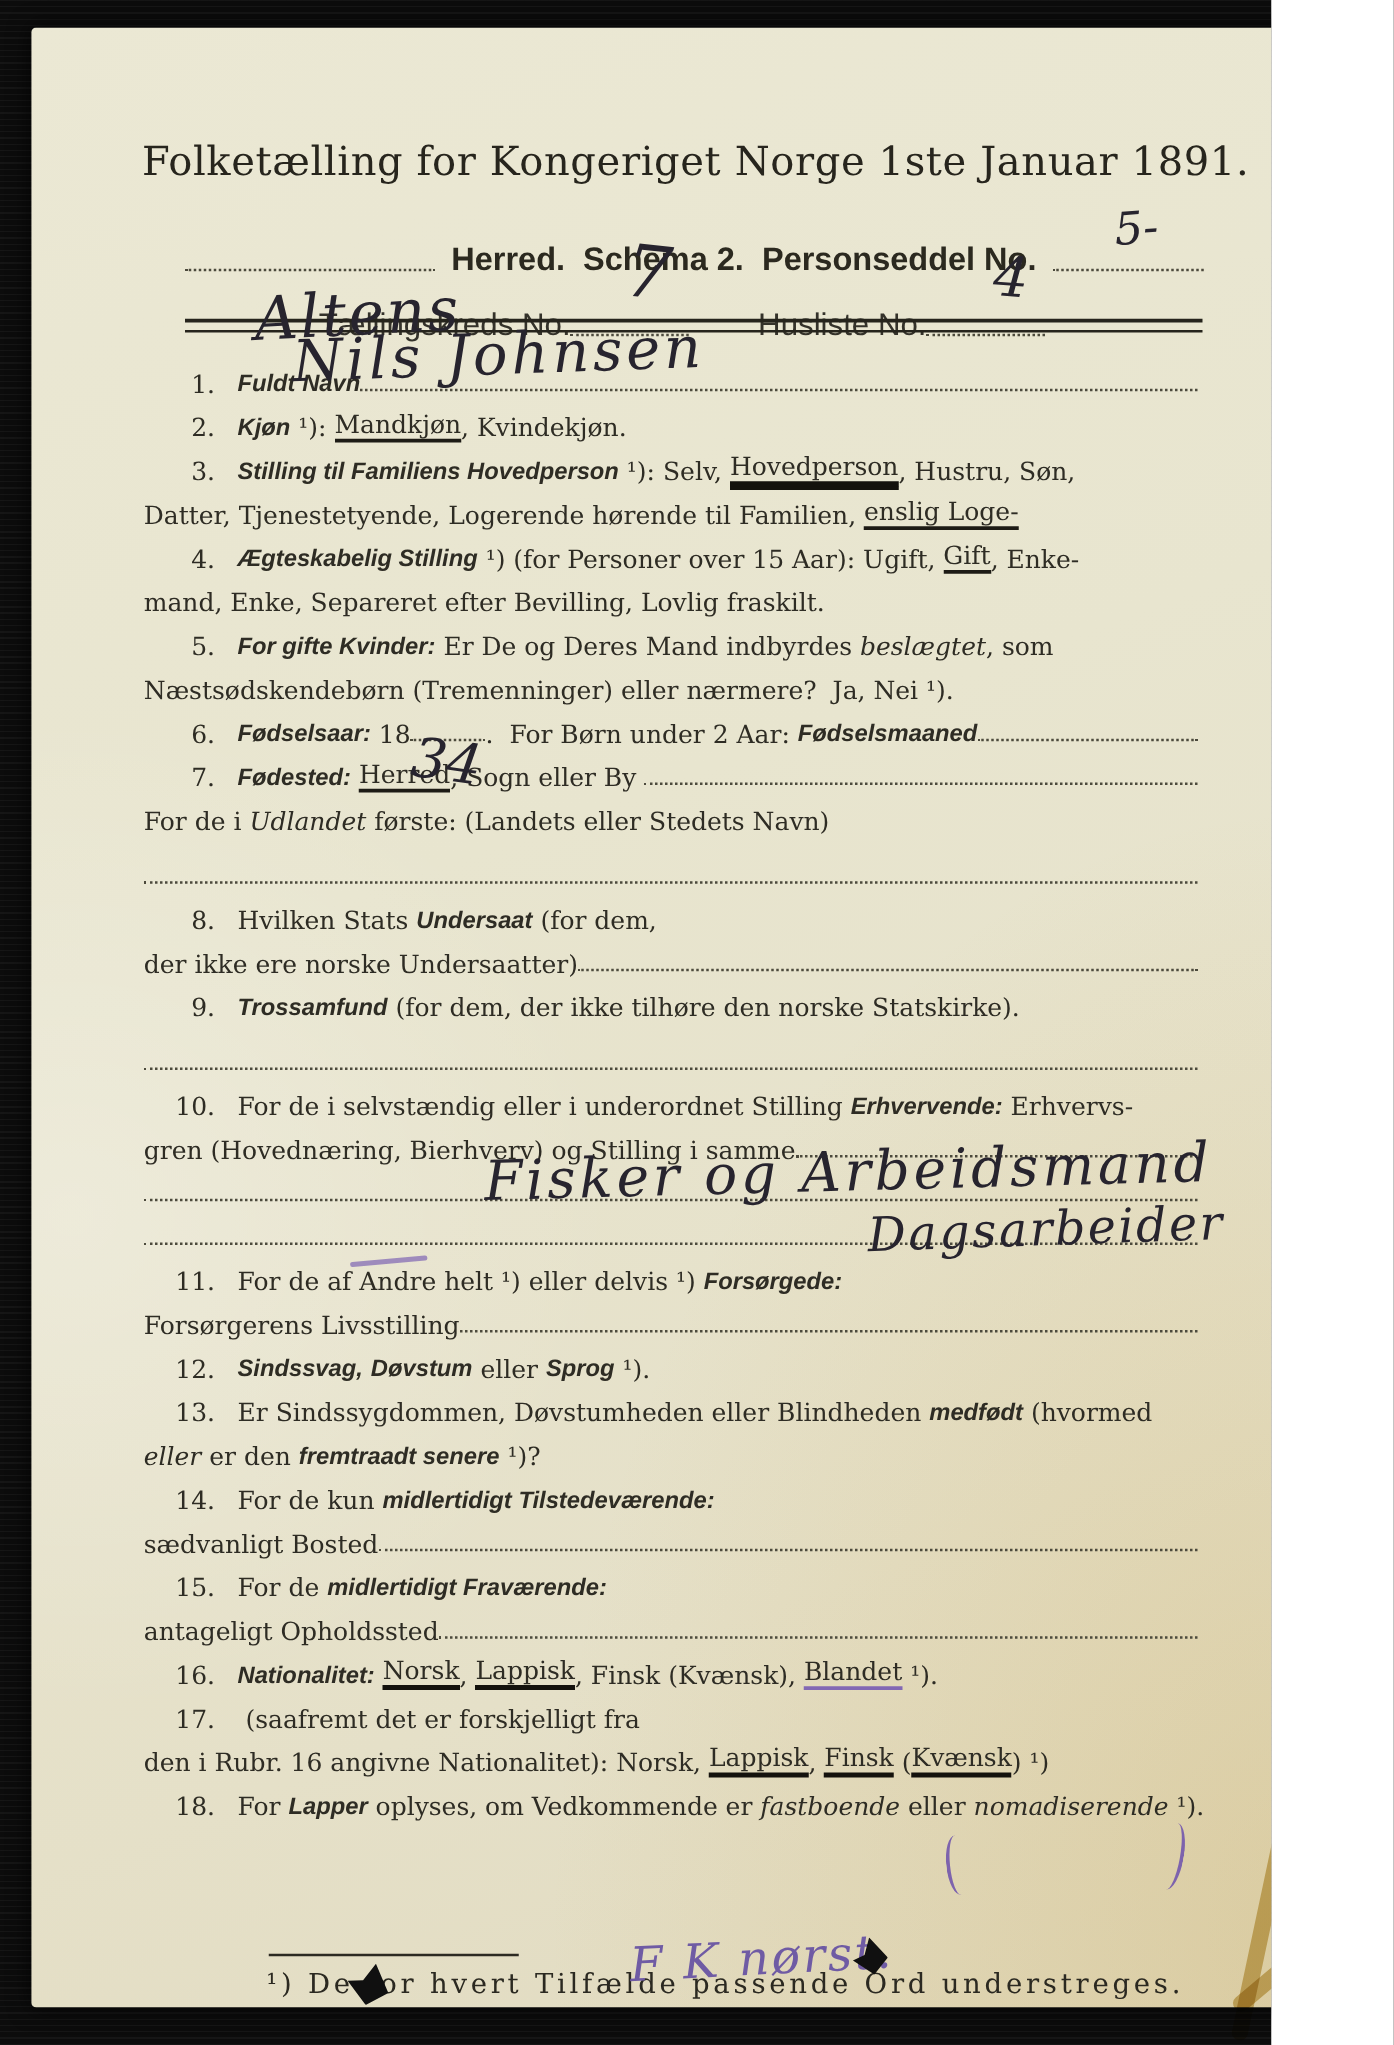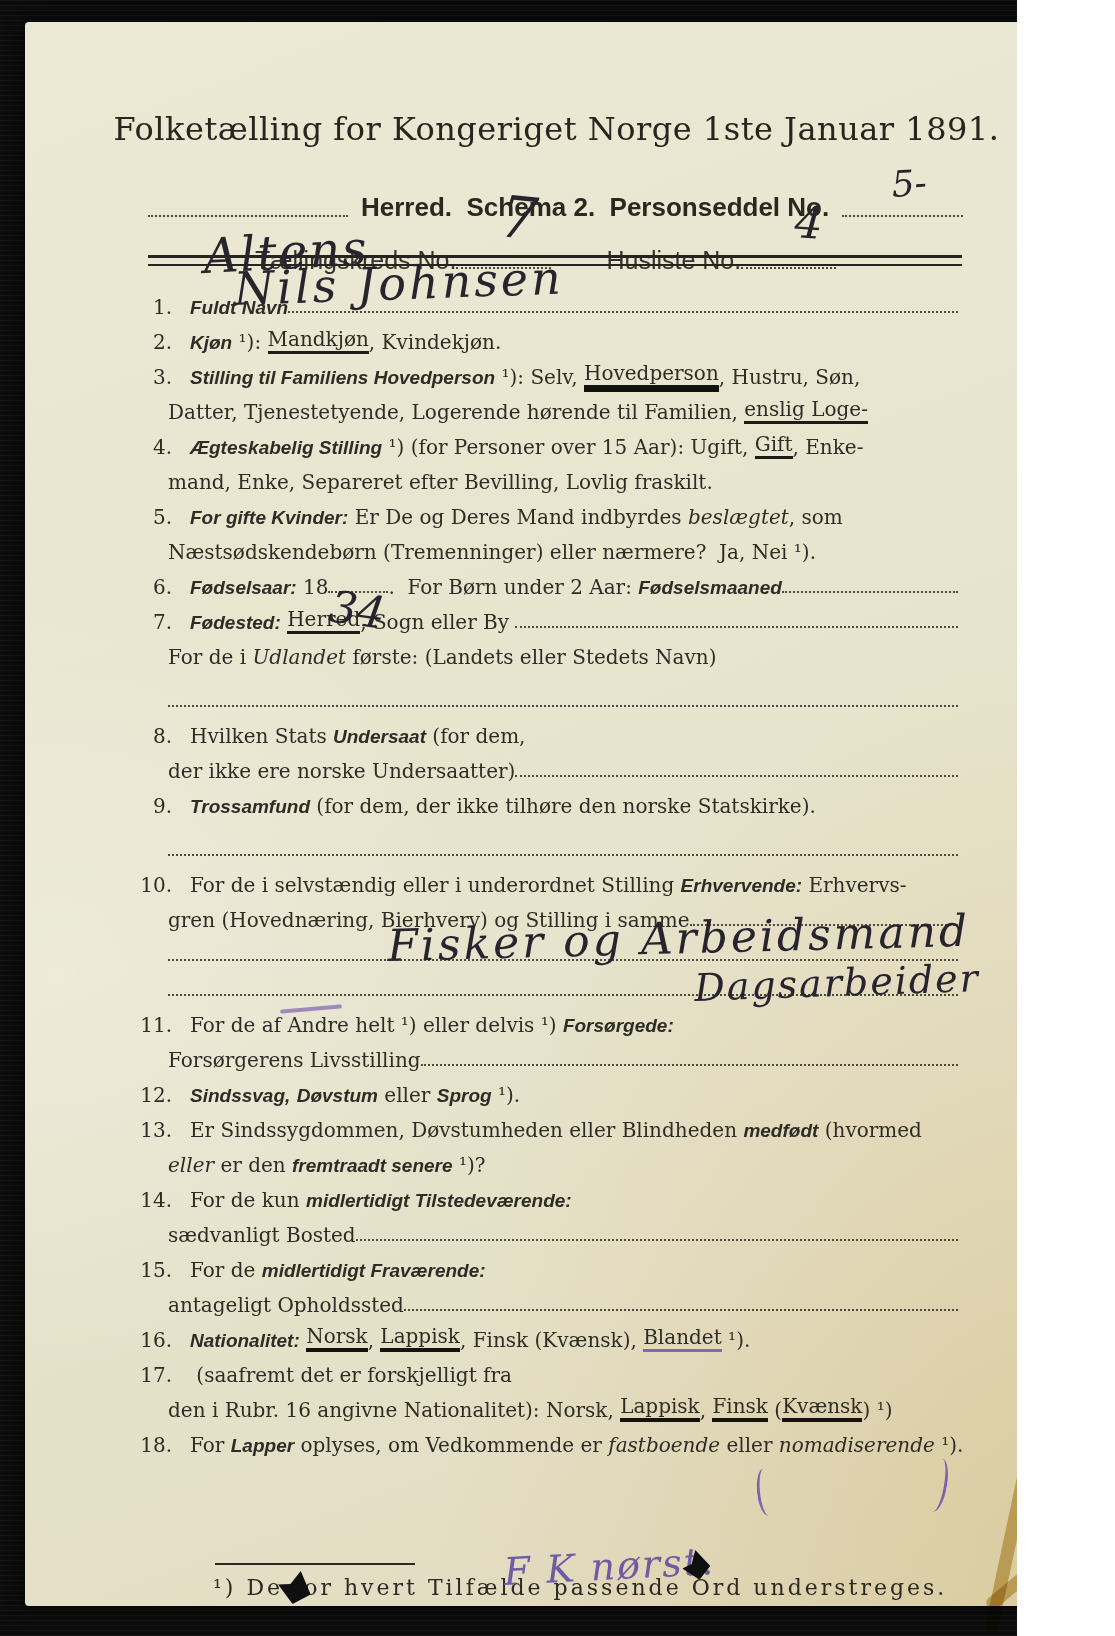--- a/index.html
+++ b/index.html
@@ -39,21 +39,21 @@
   .dblrule{position:absolute; left:123px; top:233px; width:814px; height:6px;
     border-top:3px solid #26241c; border-bottom:2px solid #26241c;}
   
   .dots{flex:1 1 auto; min-width:22px; border-bottom:2px dotted #4c4a3c; transform:translateY(-6px); height:2px;} .w60{flex:0 0 60px;} .w95{flex:0 0 95px;} .w200{flex:0 0 200px;}
   .hgap{flex:0 0 55px; border-bottom:none;}
   
   #questions{position:absolute; left:0; top:262px; right:0;}
   .qline{position:relative; display:flex; align-items:flex-end; height:35px;
     padding-right:130px; font-size:20px; color:#2e2c24;}
   .qline.i0{padding-left:165px;}
-  .qline.i1{padding-left:120px;margin-left:23px;}
+  .qline.i1{padding-left:90px;}
   .qline span{white-space:pre;}
   .qno{position:absolute; left:60px; width:87px; text-align:right; font-size:20px;}
   .b{font-family:"Liberation Sans",sans-serif; font-weight:bold; font-size:19px;font-style:italic;}
   .i{font-style:italic;}
   .u{border-bottom:3px solid #1d1b15;}
   .uu{border-bottom:4px solid #14120d;}
   .uu2{border-bottom:4px solid #14120d; box-shadow:0 3px 0 #14120d;}
   .pu{border-bottom:3px solid #8268b4;}
   .gap8{margin-top:9px;}
   

